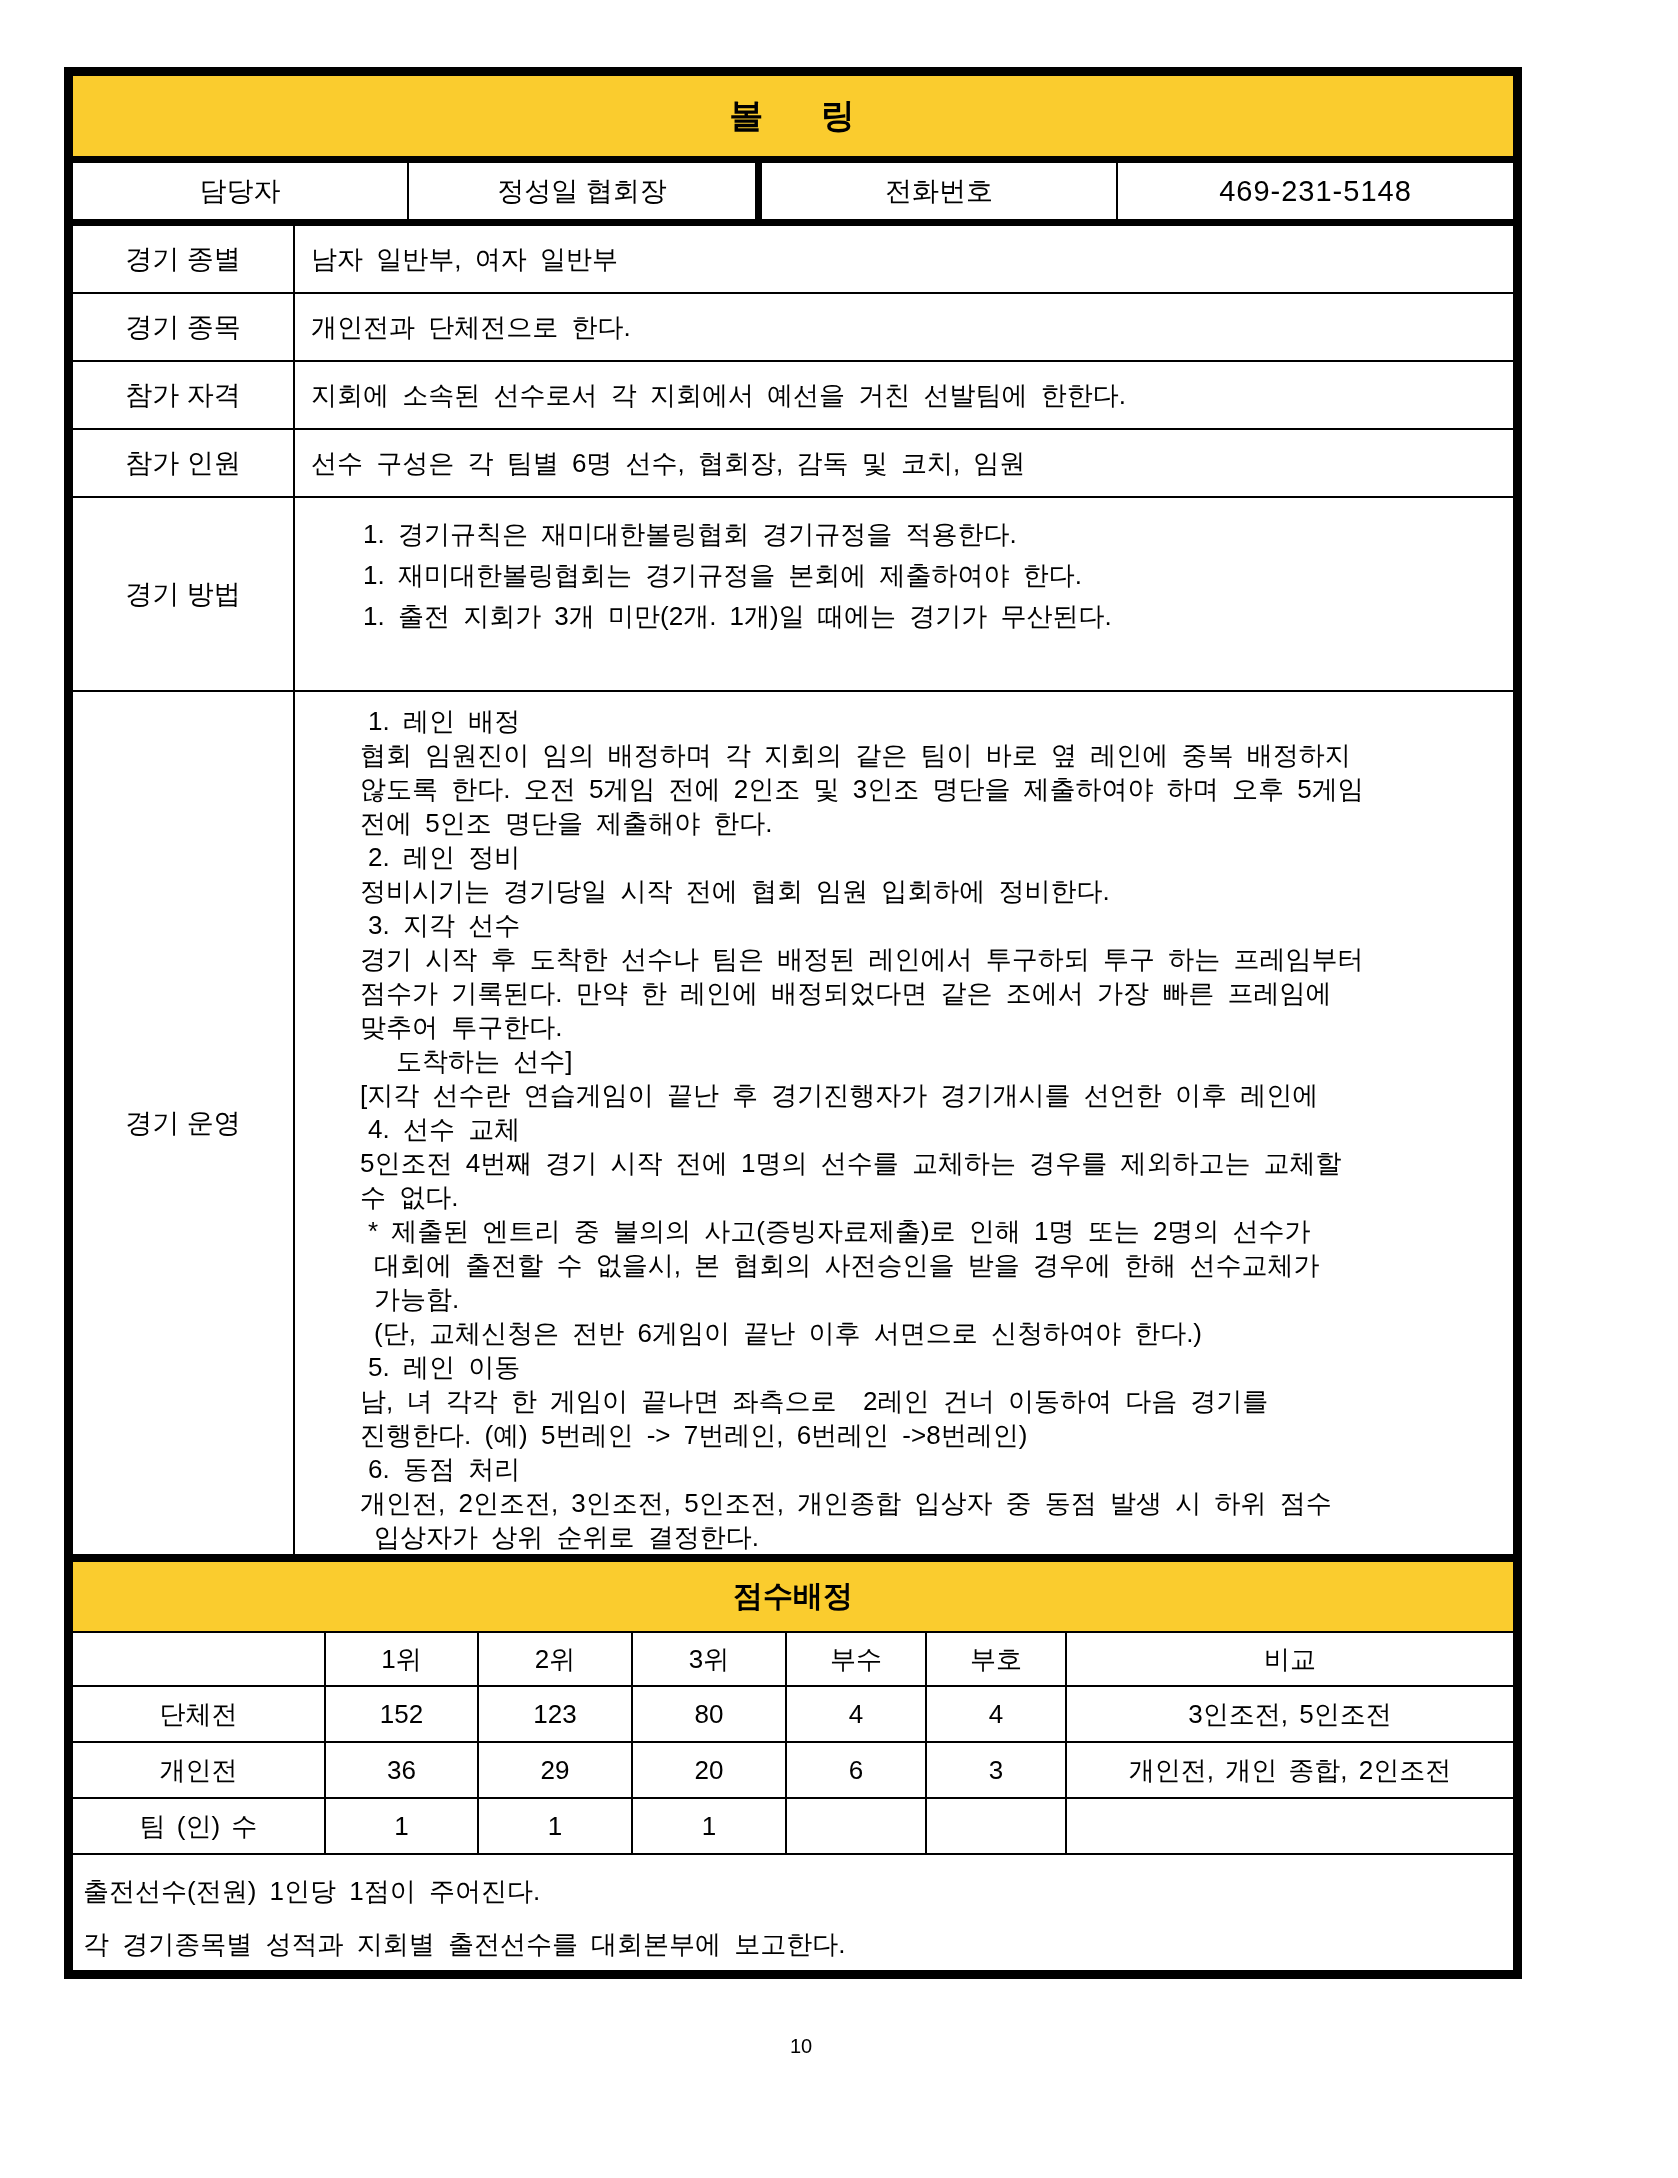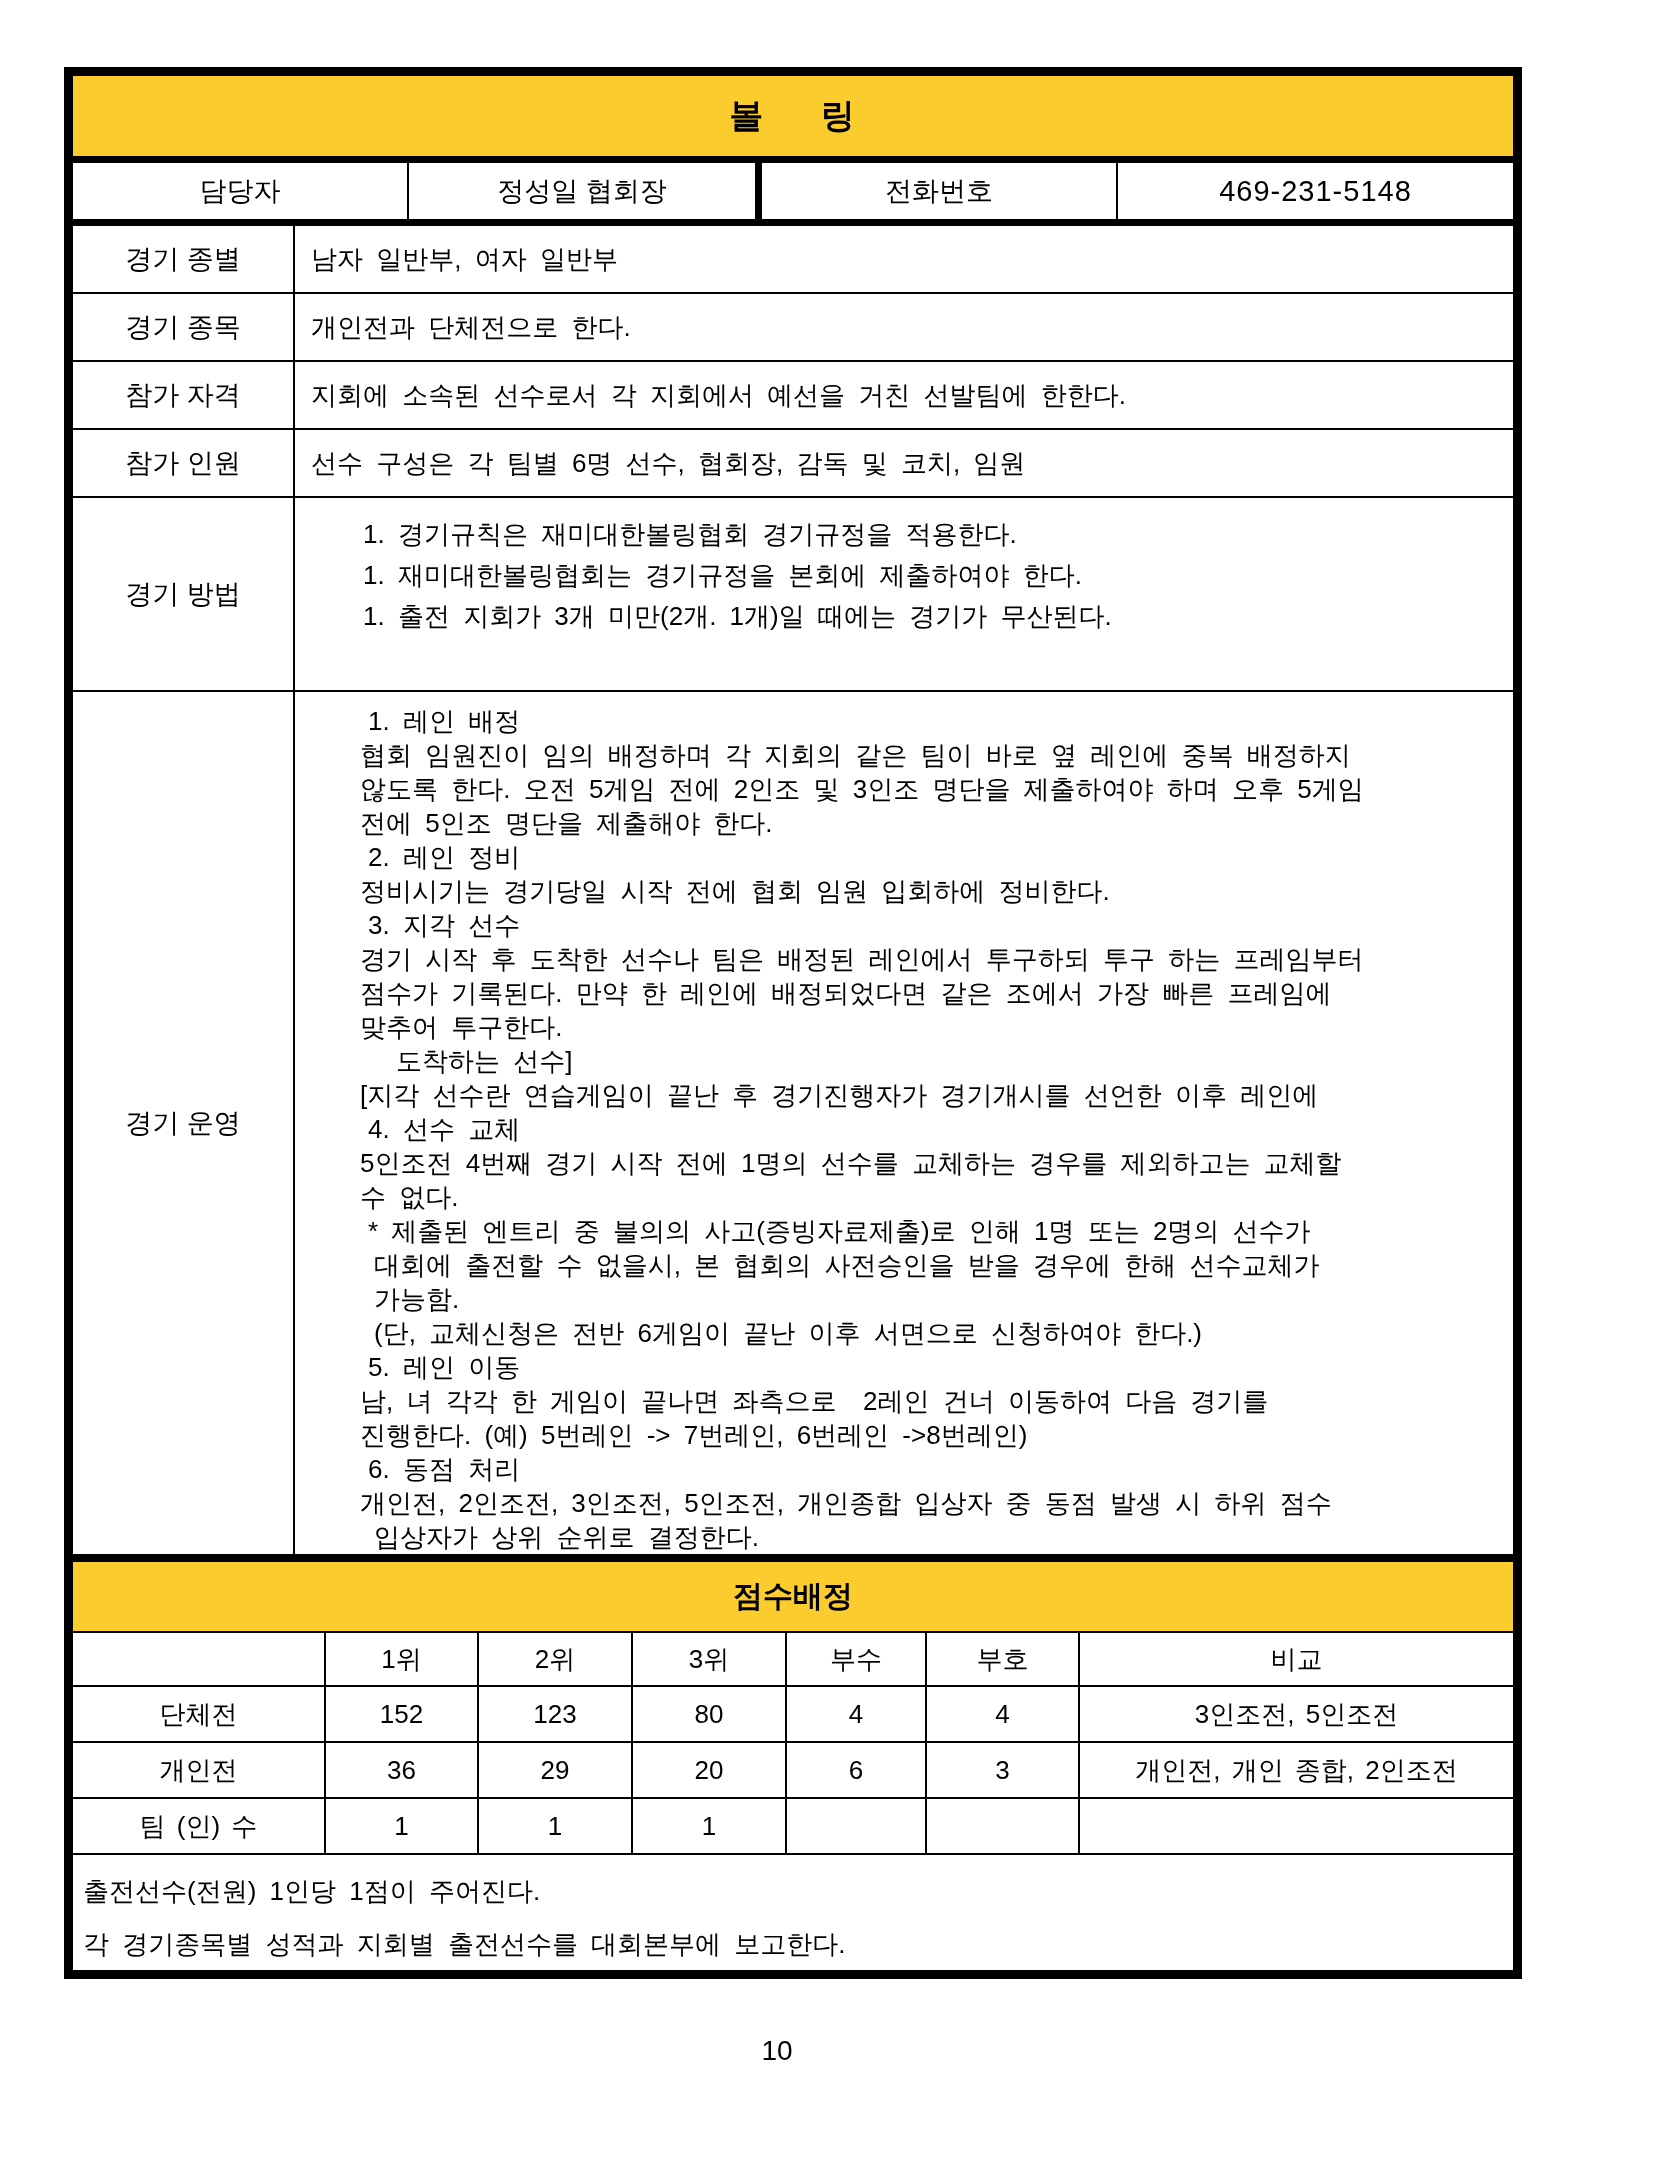--- a/index.html
+++ b/index.html
@@ -68,30 +68,30 @@
   .score-row .cell{
     box-sizing:border-box;border-right:2px solid #000;height:100%;
     display:flex;align-items:center;justify-content:center;
     font-size:26px;word-spacing:4px;white-space:pre;
   }
   .score-row .c0{width:253px;}
   .score-row .c1{width:153px;}
   .score-row .c2{width:154px;}
   .score-row .c3{width:154px;}
   .score-row .c4{width:140px;}
-  .score-row .c5{width:153px;}
+  .score-row .c5{width:140px;}
   .score-row .c6{flex:1;border-right:none;}
 
   
   .notes{height:115px;padding:10px 0 0 10px;box-sizing:border-box;}
   .notes .note-line{font-size:26px;line-height:53px;word-spacing:6px;white-space:pre;}
 
   .page-number{
-    position:absolute;left:48px;top:2035px;width:1458px;
-    text-align:center;font-size:28px;
+    position:absolute;left:72px;top:2035px;width:1458px;
+    text-align:center;font-size:20px;
   }
 </style>
 </head>
 <body>
 
 <div class="page">
   <div class="doc">
 
     <div class="row title-band">볼 링</div>
 

